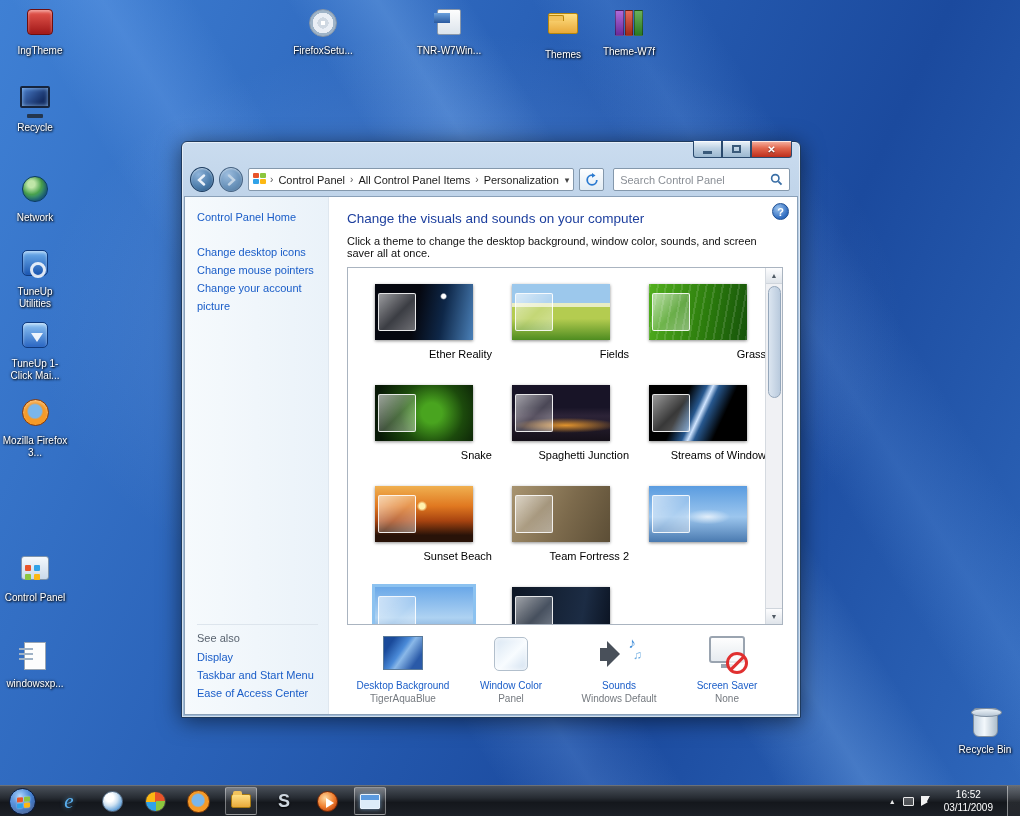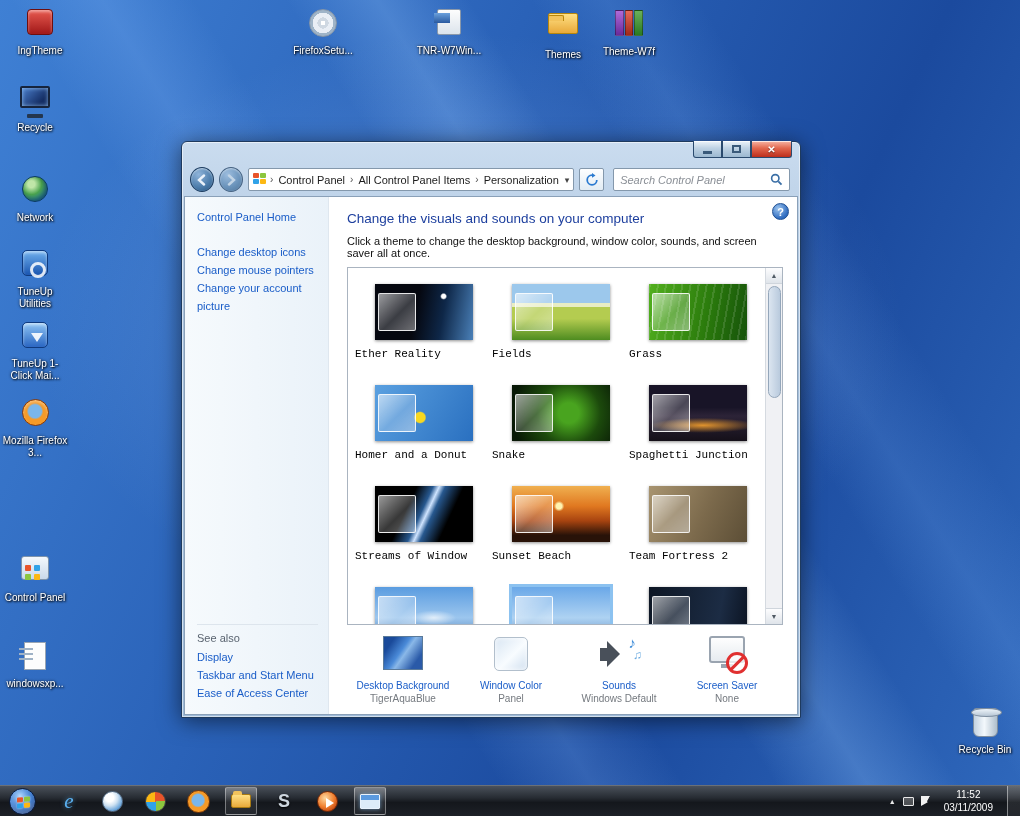--- a/index.html
+++ b/index.html
@@ -61,40 +61,40 @@
     background:radial-gradient(circle at 35% 28%, #8fb4da, #4d7dab 58%, #27547f); box-shadow:inset 0 1px 2px rgba(255,255,255,.6); cursor:pointer; }
   .navcirc.fwd { opacity:.75; }
   .addr { width:340px; height:23px; background:#fff; border:1px solid #8498ac; border-radius:2px; display:flex; align-items:center; gap:3px; padding:0 4px; font-size:11px; color:#1c1c1c; cursor:default; }
   .crumb { padding:0 2px; white-space:nowrap; cursor:pointer; }
   .crumb-sep { color:#555; font-size:10px; }
   .crumb-caret { margin-left:auto; color:#444; font-size:9px; cursor:pointer; }
   .mini-flag { width:14px; height:13px; display:grid; grid-template-columns:6px 6px; grid-template-rows:5px 5px; gap:1px; }
   .mini-flag i { border-radius:1px; }
   .refreshbtn { width:26px; height:23px; border:1px solid #8498ac; border-radius:2px; background:linear-gradient(#fdfeff,#e2ecf4); display:flex; align-items:center; justify-content:center; cursor:pointer; }
   .searchbox { width:184px; height:23px; margin-left:4px; background:#fff; border:1px solid #8498ac; border-radius:2px; display:flex; align-items:center; justify-content:space-between; padding:0 6px; cursor:text; }
-  .search-ph { font-size:11px; font-style:italic; color:#8a8f96; }
+  .search-ph { font-size:11px; color:#8a8f96; }
 
   .winbody { position:absolute; left:2px; right:2px; top:54px; bottom:2px; background:#fff; display:flex; border:1px solid #8aa0b8; }
   .sidebar { width:165px; background:linear-gradient(90deg,#f6fafd,#eaf2f9); border-right:1px solid #dfe7ef; padding:14px 6px 0 12px; position:relative; font-size:11px; }
   .sb-home { color:#1a5dc8; margin-bottom:20px; cursor:pointer; }
   .sb-link { color:#1a5dc8; line-height:18px; cursor:pointer; }
   .sb-bottom { position:absolute; left:12px; right:10px; bottom:12px; border-top:1px solid #dde5ed; padding-top:7px; }
   .sb-seealso { color:#5a6470; margin-bottom:4px; }
 
   .main { flex:1; position:relative; padding:14px 14px 0 18px; background:#fff; }
   .helpbtn { position:absolute; top:6px; right:8px; width:17px; height:17px; border-radius:50%; background:radial-gradient(circle at 35% 30%, #9cc4ee, #2f6cc0 70%); color:#fff; font-size:11px; font-weight:bold; display:flex; align-items:center; justify-content:center; border:1px solid #1d4e92; cursor:pointer; }
   .pg-title { font-size:13.5px; font-weight:normal; color:#1d3f9e; margin-bottom:9px; }
   .pg-sub { font-size:11px; color:#101010; margin-bottom:8px; }
 
   .themes-panel { position:relative; width:436px; height:358px; border:1px solid #aab4c0; overflow:hidden; padding:6px 0 0 7px; background:#fff; }
   .group-header { display:flex; align-items:center; gap:8px; margin:0 24px 2px 2px; }
   .group-label { font-size:11px; color:#1a5dc8; white-space:nowrap; }
   .group-line { flex:1; height:1px; background:#dde3ea; }
   .theme-grid { display:grid; grid-template-columns:repeat(3,137px); }
-  .theme { text-align:left; padding-top:10px; height:101px; cursor:pointer;font-family:Liberation Mono, monospace; }
+  .theme { text-align:right; padding-top:10px; height:101px; cursor:pointer; }
   .thumb { width:98px; height:56px; margin:0 auto; position:relative; box-shadow:0 1px 3px rgba(0,0,0,.45); }
   .glass { position:absolute; left:3px; top:9px; width:38px; height:38px; border-radius:2px; border:1px solid rgba(255,255,255,.85);
     background:linear-gradient(135deg, rgba(255,255,255,.6), rgba(255,255,255,.22) 55%, rgba(255,255,255,.42)); }
   .tname { font-size:11px; color:#000; margin-top:8px; }
 
   .t-ether { background:radial-gradient(circle 5px at 70% 22%, #fff 40%, rgba(255,255,255,0) 70%), linear-gradient(100deg,#05070f 42%,#0e2748 68%,#4a80b8 100%); }
   .t-fields { background:linear-gradient(#9cc8ec 0 34%, #e8edc4 34% 41%, #b4cc50 41% 62%, #4e8c20 100%); }
   .t-grass { background:repeating-linear-gradient(100deg, rgba(255,255,255,.12) 0 2px, rgba(0,0,0,0) 2px 8px), linear-gradient(100deg,#52b01e,#2a7a0c 60%,#16520a); }
   .t-homer { background:radial-gradient(circle 9px at 46% 58%, #f8d820 55%, rgba(0,0,0,0) 70%), linear-gradient(120deg,#5aa0e0,#2a70c0); }
   .t-snake { background:radial-gradient(circle at 58% 50%, #49a41f 0 16%, #1c4a0c 50%, #081806 90%); }
@@ -347,26 +347,20 @@
                 </div>
               <div class="tname">Fields</div>
             </div>
             <div class="theme">
               <div class="thumb t-grass">
                   <div class="glass"></div>
                 </div>
               <div class="tname">Grass</div>
             </div>
             <div class="theme">
-              <div class="thumb t-homer">
-                  <div class="glass"></div>
-                </div>
-              <div class="tname">Homer and a Donut</div>
-            </div>
-            <div class="theme">
               <div class="thumb t-snake">
                   <div class="glass"></div>
                 </div>
               <div class="tname">Snake</div>
             </div>
             <div class="theme">
               <div class="thumb t-spag">
                   <div class="glass"></div>
                 </div>
               <div class="tname">Spaghetti Junction</div>
@@ -488,20 +482,20 @@
       </div>
     <div class="tb-icon tb-boxed">
         <span class="mini-win"></span>
       </div>
 
     <div class="tray">
       <span class="tray-arrow">▲</span>
       <span class="tray-net"></span>
       <span class="tray-flag"></span>
       <div class="clock">
-        <div>11:52</div>
+        <div>16:52</div>
         <div>03/11/2009</div>
       </div>
       <div class="showdesk"></div>
     </div>
   </div>
 
 </div>
 
 </body></html>

